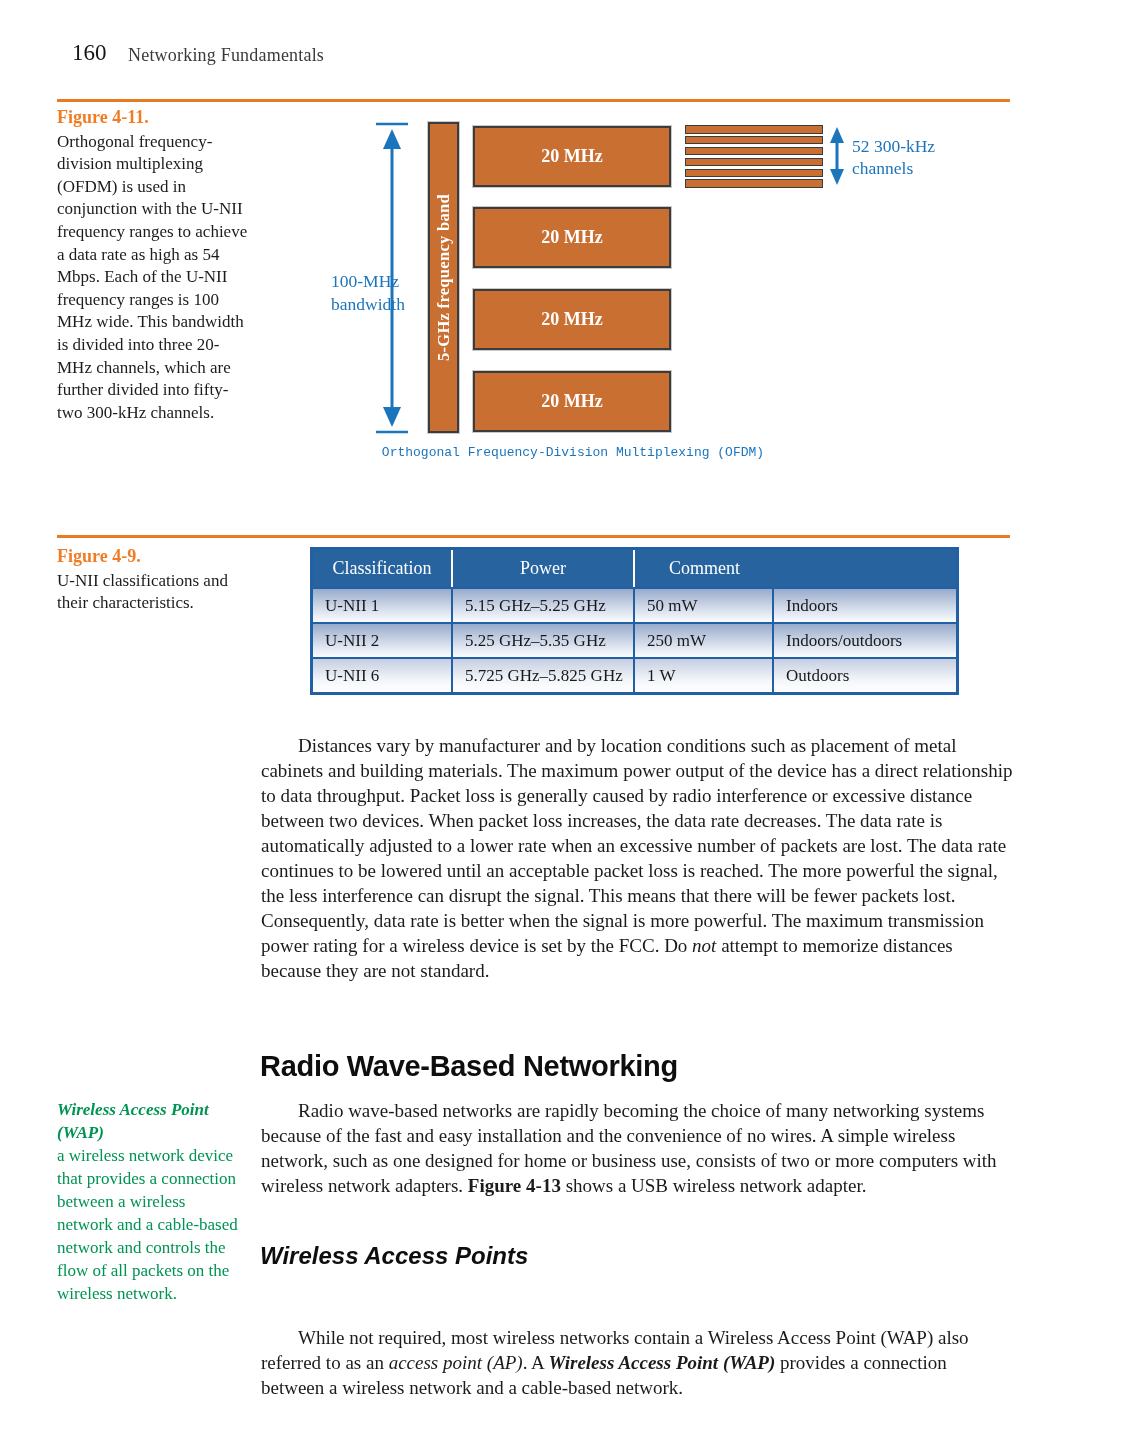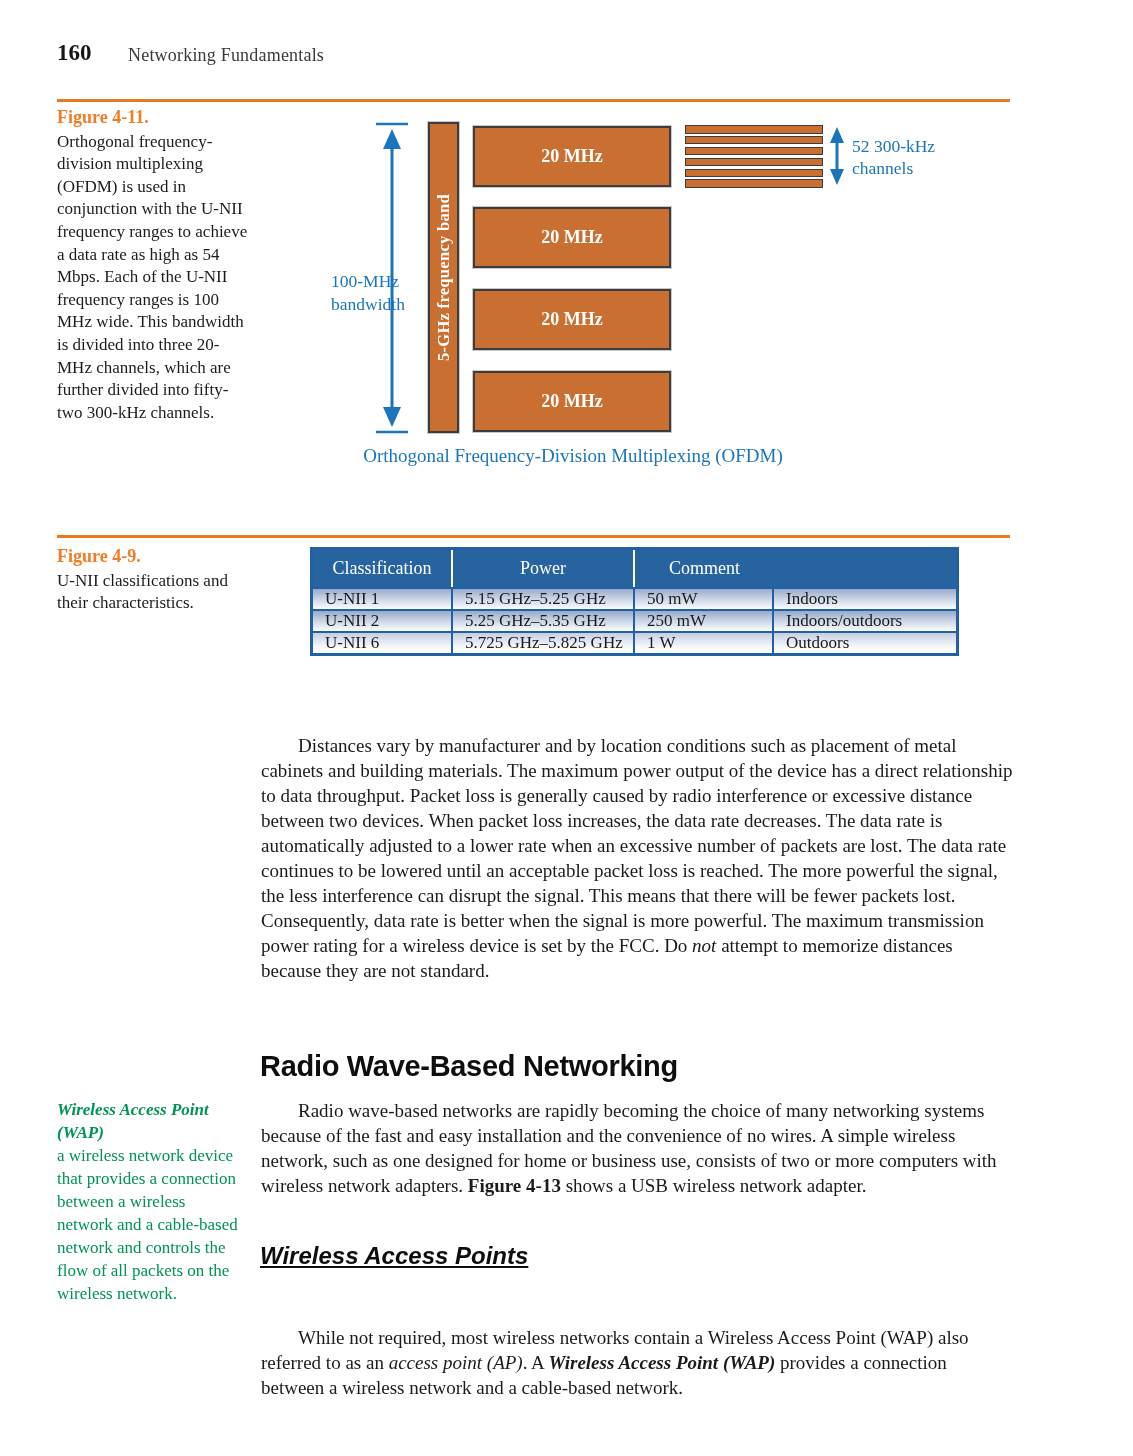--- a/index.html
+++ b/index.html
@@ -2,21 +2,21 @@
 <html><head>
 <meta charset="utf-8">
 <style>
   * { margin:0; padding:0; box-sizing:border-box; }
   html,body { background:#e8e8e8; }
   .page {
     position:relative; width:1133px; height:1456px; background:#ffffff;
     font-family:"Liberation Serif", serif; overflow:hidden; margin:0 auto;
   }
   
-  .page-num { position:absolute; left:57px; top:40px; font-size:23px; font-weight:bold; color:#161616; }
+  .page-num { position:absolute; left:72px; top:40px; font-size:23px; font-weight:normal; color:#161616; }
   .book-title { position:absolute; left:128px; top:45px; font-size:18px; color:#3a3a3a; letter-spacing:0.2px; }
   
   .rule { position:absolute; left:57px; width:953px; height:3px; background:#e87a22; }
   .rule-1 { top:99px; }
   .rule-2 { top:535px; }
   
   .fig-caption { position:absolute; left:57px; width:196px; font-size:17px; line-height:22.6px; color:#1c1c1c; }
   .fig-caption .fig-label { display:block; color:#f07d26; font-weight:bold; font-size:18px; margin-bottom:2px; }
   .fig11-caption { top:106px; }
   .fig12-caption { top:545px; }
@@ -36,50 +36,50 @@
   .channel-box {
     position:absolute; left:473px; width:198px; height:61px;
     background:#c96f31; border:2px solid #3c3c3e; box-shadow:0 0 0 1px #c9c9c9;
     display:flex; align-items:center; justify-content:center;
     color:#ffffff; font-weight:bold; font-size:18px;
   }
   .cb-0 { top:126px; } .cb-1 { top:207px; } .cb-2 { top:289px; } .cb-3 { top:371px; }
   .sub-bars { position:absolute; left:685px; top:125px; width:138px; }
   .sub-bar { height:8.5px; background:#c96f31; border:1.5px solid #3c3c3e; margin-bottom:2.4px; }
   .sub-label { position:absolute; left:852px; top:135px; font-size:17.5px; line-height:22px; color:#1b75bc; }
-  .diagram-title { position:absolute; left:297px; top:445px; width:552px; text-align:center; font-size:19px; color:#1b75bc; }
+  .diagram-title { position:absolute; left:297px; top:445px; width:552px; text-align:center; font-size:13px; color:#1b75bc;font-family:Liberation Mono, monospace; }
   
   .unii-table { position:absolute; left:310px; top:547px; width:649px; border:3px solid #2160a4; background:#fff; }
   .t-head { display:grid; grid-template-columns:140px 182px 139px 182px; background:#27639e; }
   .t-head .t-hcell {
     height:37px; display:flex; align-items:center; justify-content:center;
     color:#ffffff; font-weight:normal; font-size:18px; border-right:2px solid #ffffff;
   }
   .t-head .t-hcell:last-child { border-right:none; }
   .t-row { display:grid; grid-template-columns:140px 182px 139px 182px; border-top:2.5px solid #2160a4;
     background:linear-gradient(180deg,#98aaca 0%, #dfe6f1 70%, #fbfcfe 100%); }
   .t-row.light { background:linear-gradient(180deg,#c5cee1 0%, #f3f6fa 65%, #ffffff 100%); }
   .t-cell {
-    height:20px; display:flex; align-items:center; padding-left:12px;
+    height:33px; display:flex; align-items:center; padding-left:12px;
     font-size:17px; color:#191919; border-right:2px solid #2160a4;
   }
   .t-cell:last-child { border-right:none; }
   
   .body-text { position:absolute; left:261px; width:752px; font-size:19px; line-height:25px; color:#1b1b1b; }
   .indent { text-indent:37px; }
   .para-1 { top:733px; }
   .para-2 { top:1098px; }
   .para-3 { top:1325px; }
   .h1 {
     position:absolute; left:260px; top:1050px; font-family:Liberation Sans, sans-serif;
     font-weight:bold; font-size:29px; letter-spacing:-0.3px; color:#0e0e0e;
   }
   .h2 {
     position:absolute; left:260px; top:1242px; font-family:"Liberation Sans", sans-serif;
-    font-weight:bold; font-style:italic; font-size:24px; color:#0e0e0e;text-decoration:underline;
+    font-weight:bold; font-style:italic; font-size:24px; color:#0e0e0e;
   }
   
   .margin-note { position:absolute; left:57px; top:1098px; width:188px; color:#009353; font-size:17px; line-height:23px; }
   .margin-note .term { display:block; font-weight:bold; font-style:italic; }
 </style>
 </head>
 <body>
 
 <div class="page">
 

